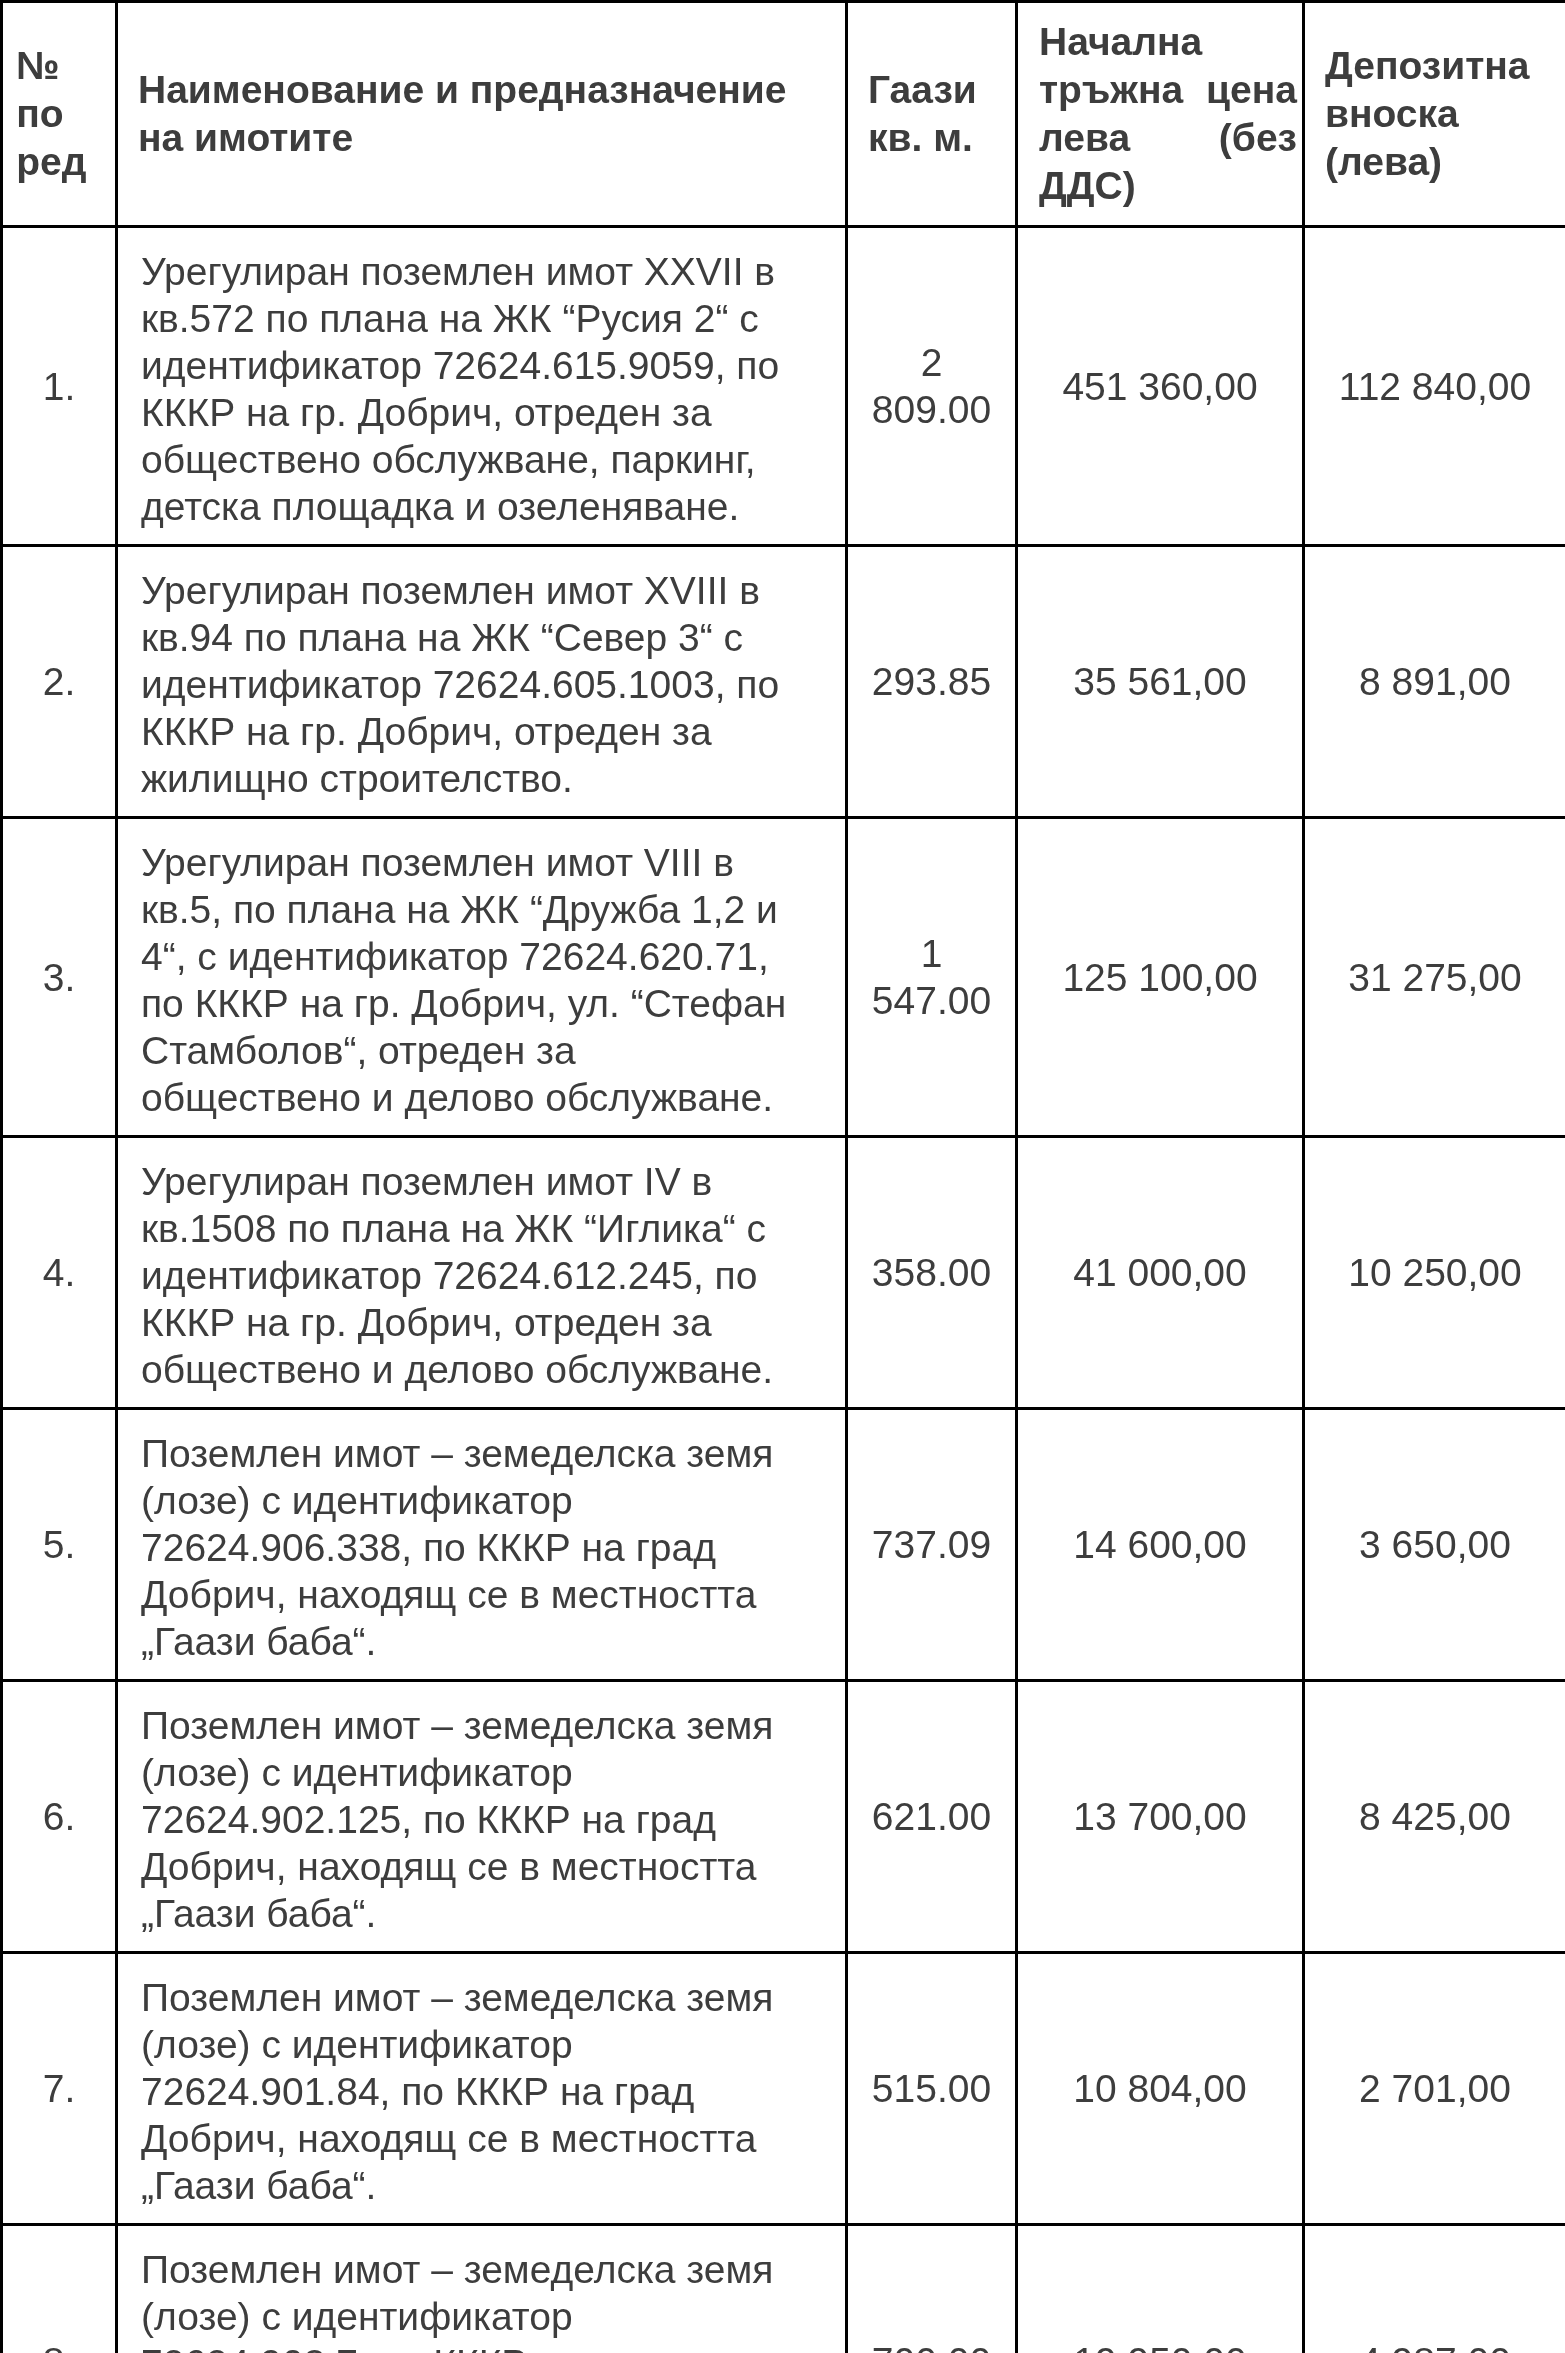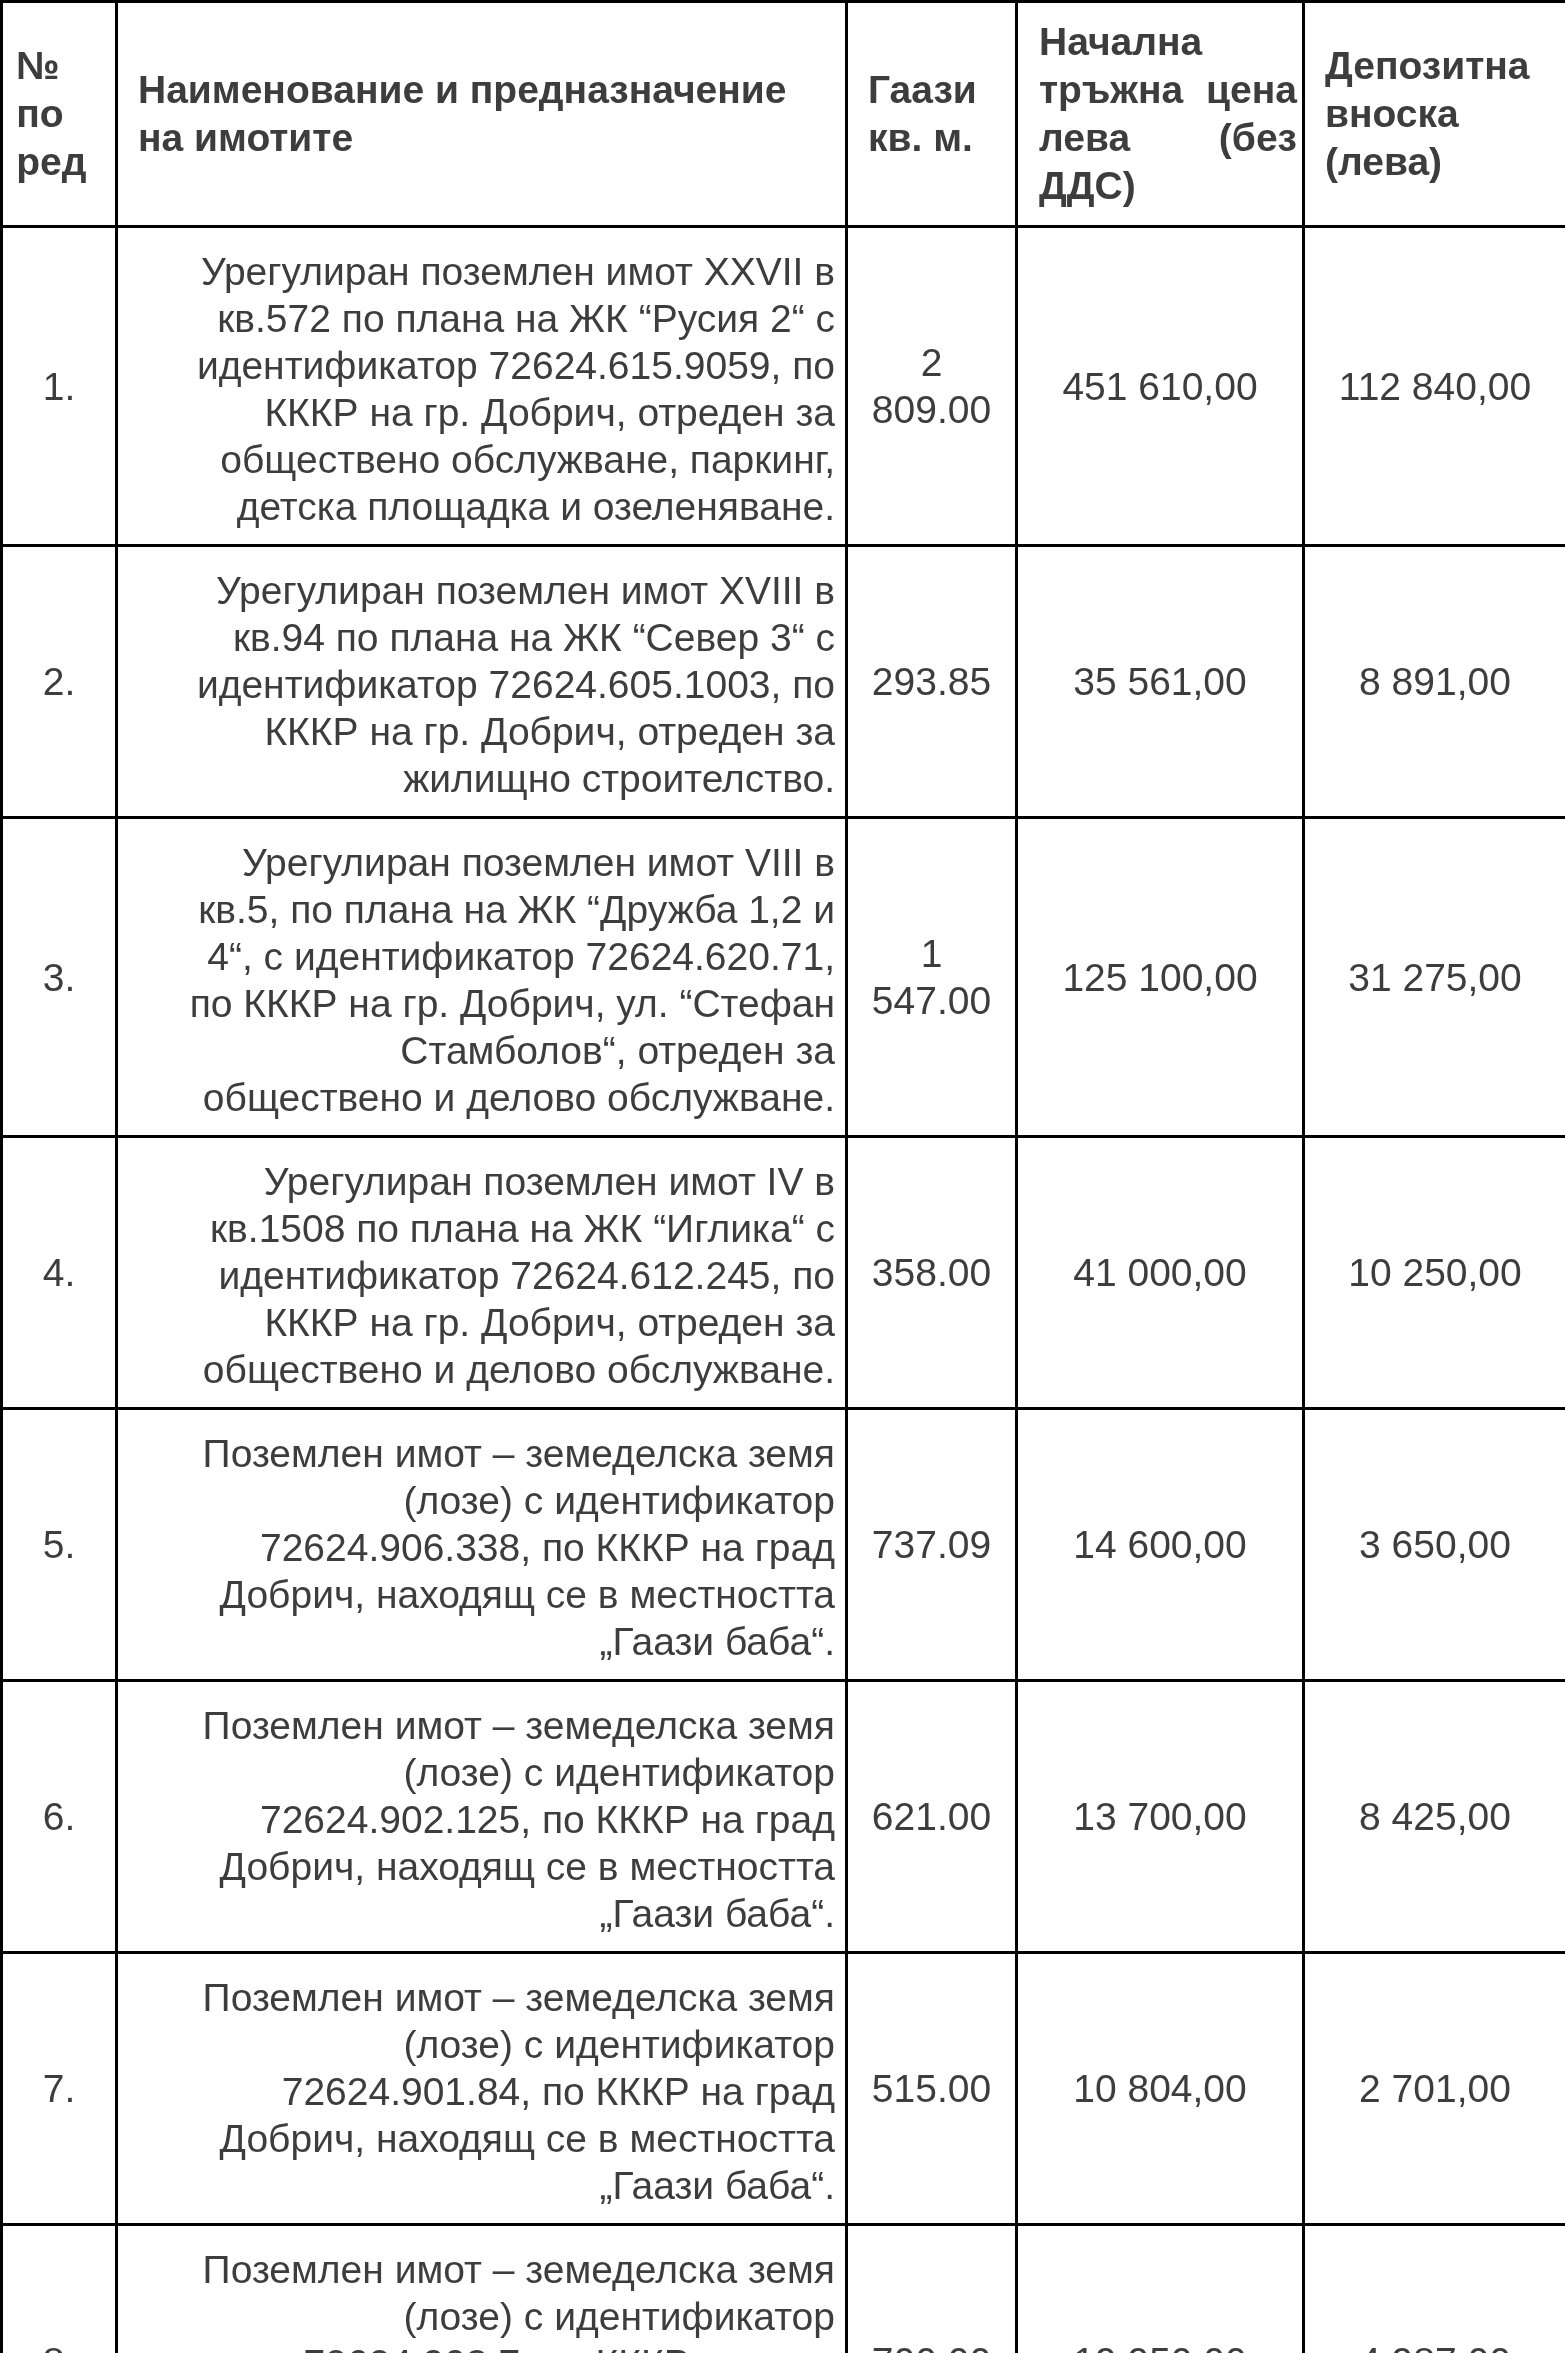--- a/index.html
+++ b/index.html
@@ -40,21 +40,21 @@
   }
   td {
     font-size: 39px;
     line-height: 47px;
   }
   td.ord {
     text-align: center;
     vertical-align: middle;
   }
   td.desc {
-    text-align: right;
+    text-align: left;
     vertical-align: top;
     white-space: pre-line;
     padding: 20px 10px 14px 23px;
   }
   td.val {
     text-align: center;
     vertical-align: middle;
     white-space: pre-line;
   }
   .tr-h  { height: 225px; }
@@ -100,21 +100,21 @@
     <tr class="tr-1">
       <td class="ord">1.</td>
       <td class="desc">Урегулиран поземлен имот XXVII в
 кв.572 по плана на ЖК “Русия 2“ с
 идентификатор 72624.615.9059, по
 КККР на гр. Добрич, отреден за
 обществено обслужване, паркинг,
 детска площадка и озеленяване.</td>
       <td class="val">2
 809.00</td>
-      <td class="val">451 610,00</td>
+      <td class="val">451 360,00</td>
       <td class="val">112 840,00</td>
     </tr>
     <tr class="tr-2">
       <td class="ord">2.</td>
       <td class="desc">Урегулиран поземлен имот XVIII в
 кв.94 по плана на ЖК “Север 3“ с
 идентификатор 72624.605.1003, по
 КККР на гр. Добрич, отреден за
 жилищно строителство.</td>
       <td class="val">293.85</td>

